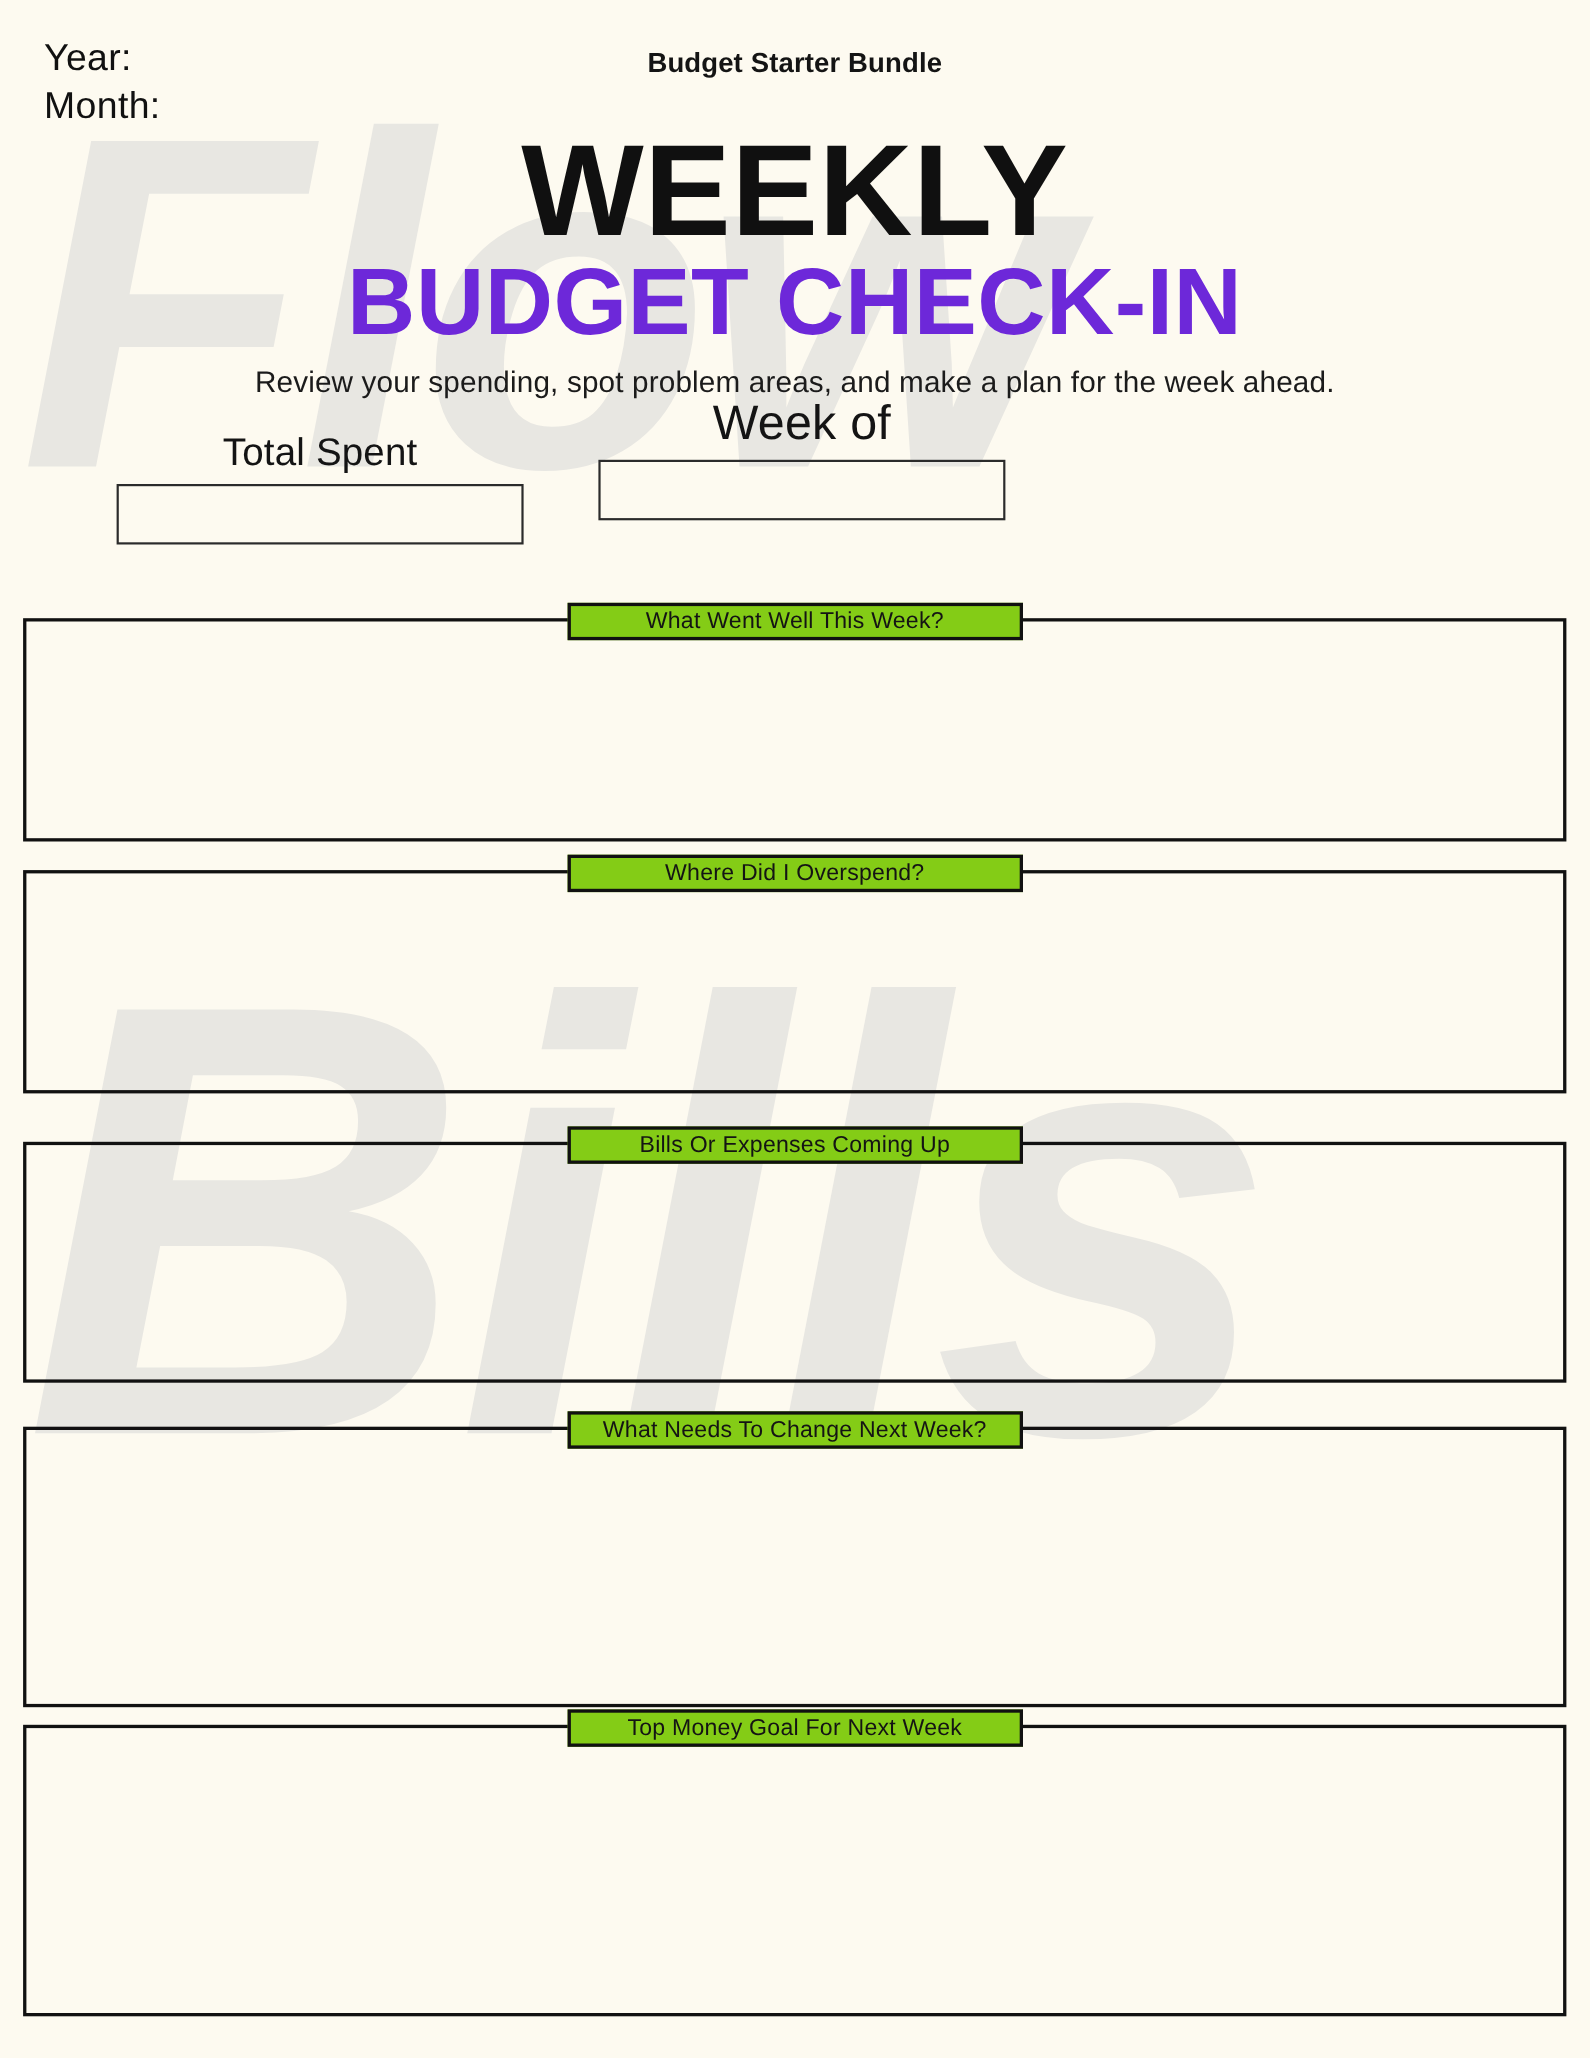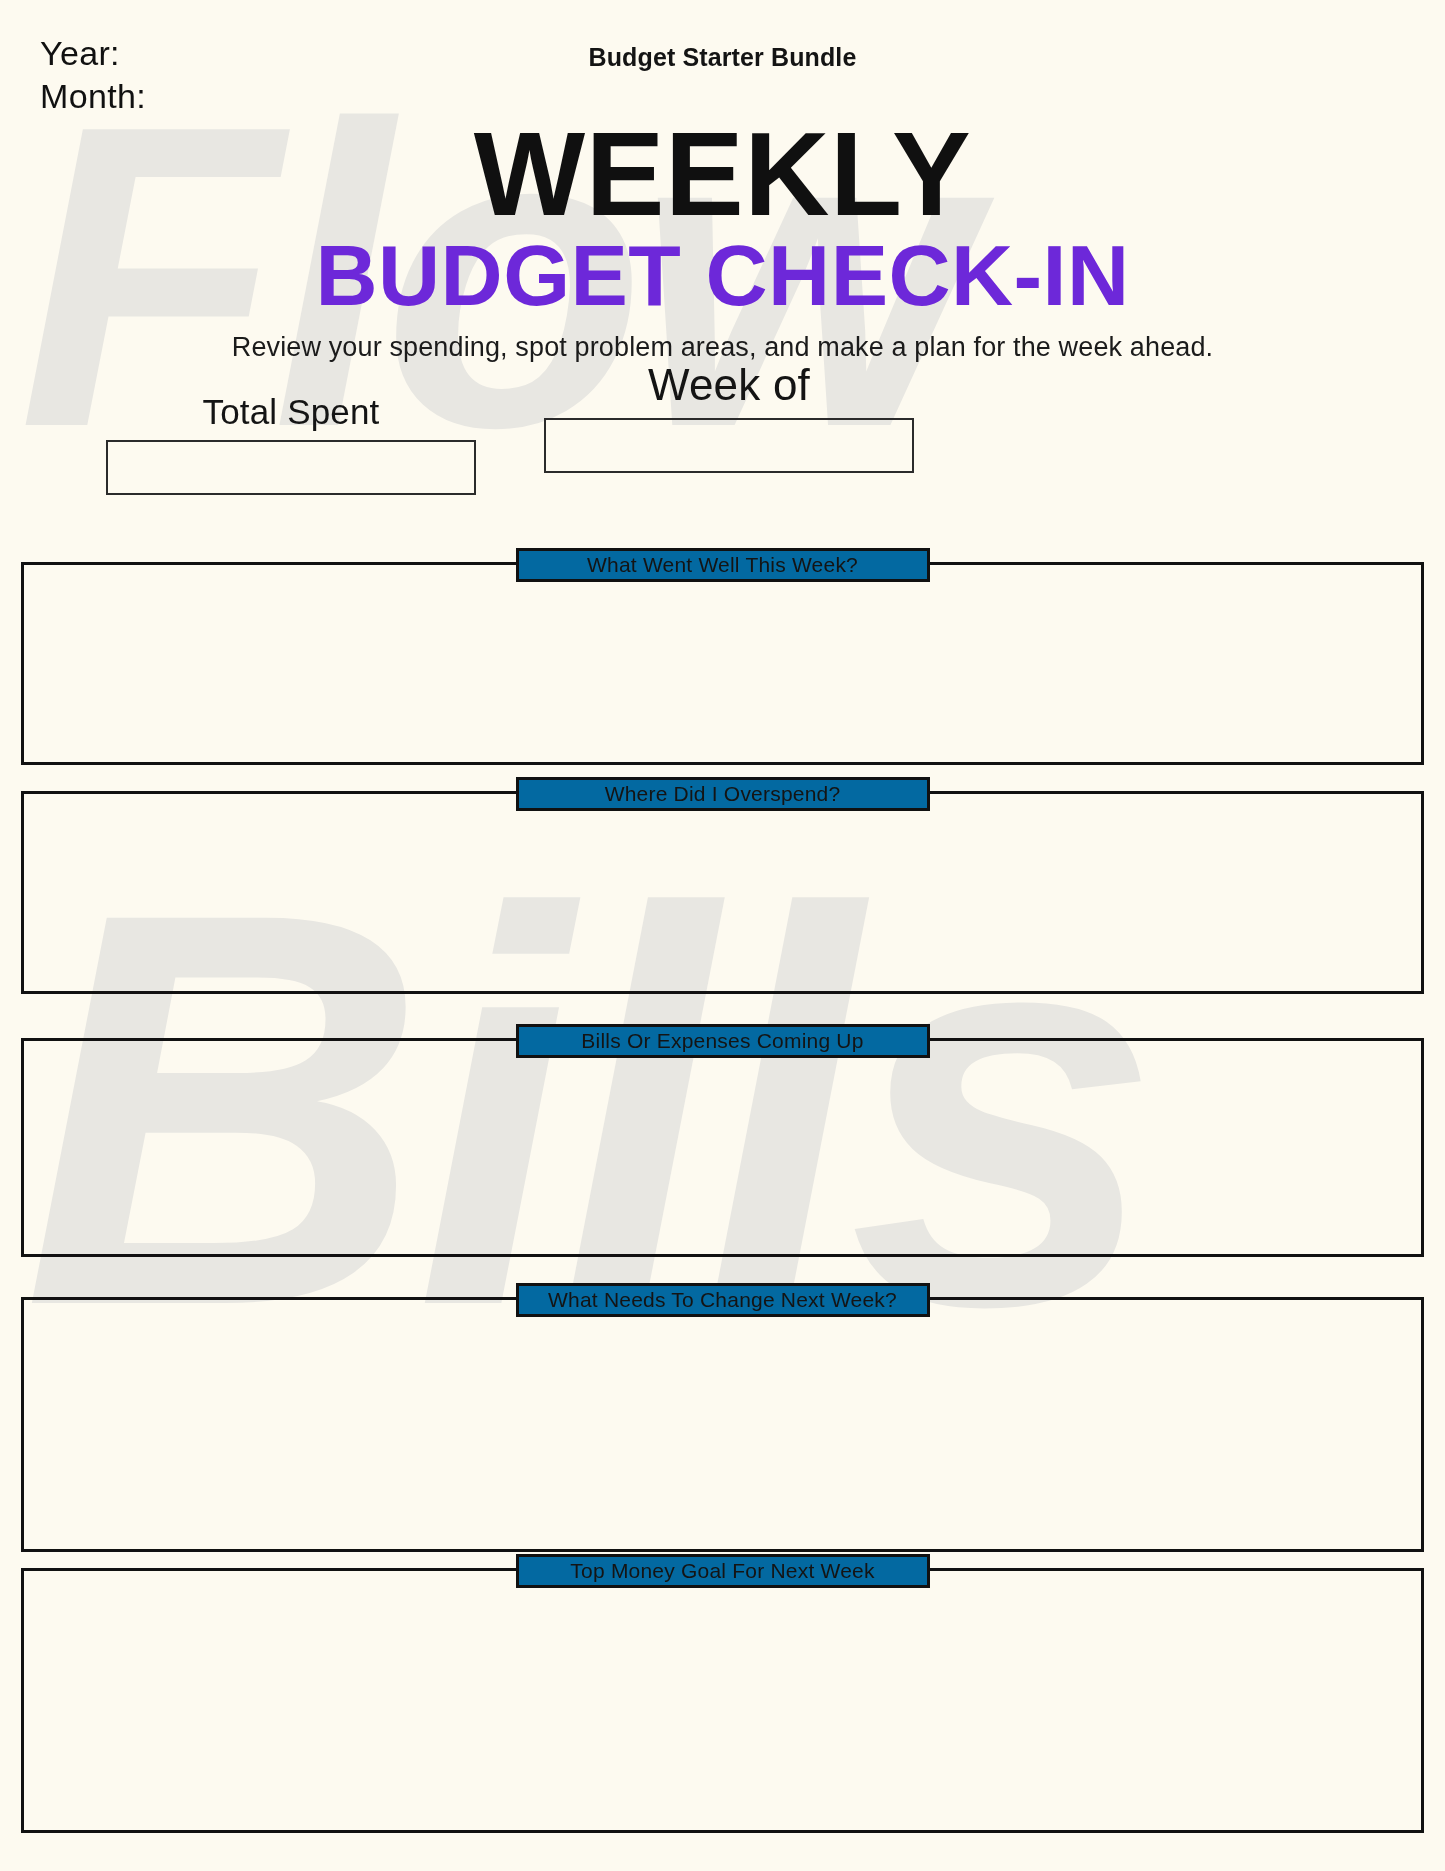--- a/index.html
+++ b/index.html
@@ -166,21 +166,21 @@
     background: transparent;
   }
   .section-header {
     position: absolute;
     top: -17px;
     left: 50%;
     transform: translateX(-50%);
     width: 414px;
     height: 34px;
     border: 3px solid #111111;
-    background: #0369a1;
+    background: #84cc16;
     display: flex;
     align-items: center;
     justify-content: center;
     font-size: 21px;
     font-weight: 400;
     color: #141414;
     letter-spacing: 0.01em;
     white-space: nowrap;
   }
   .section-body {

